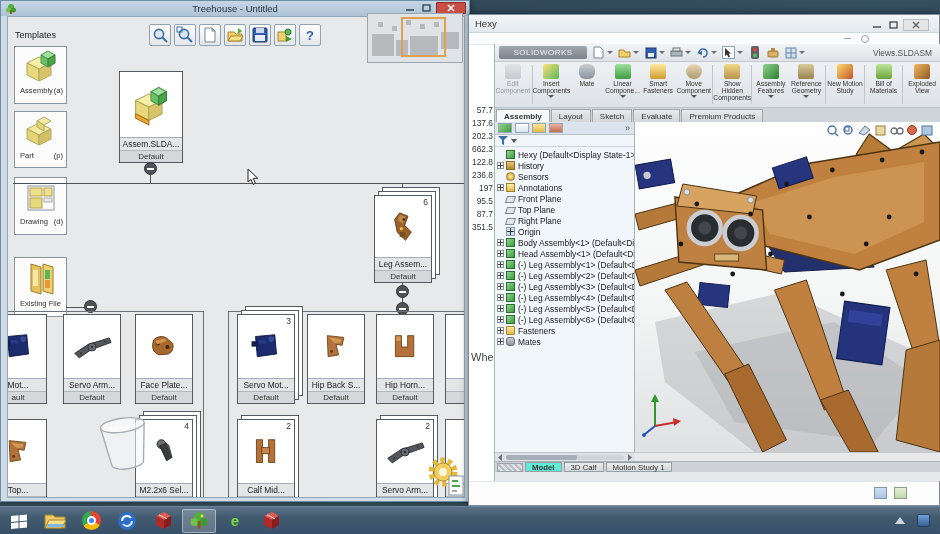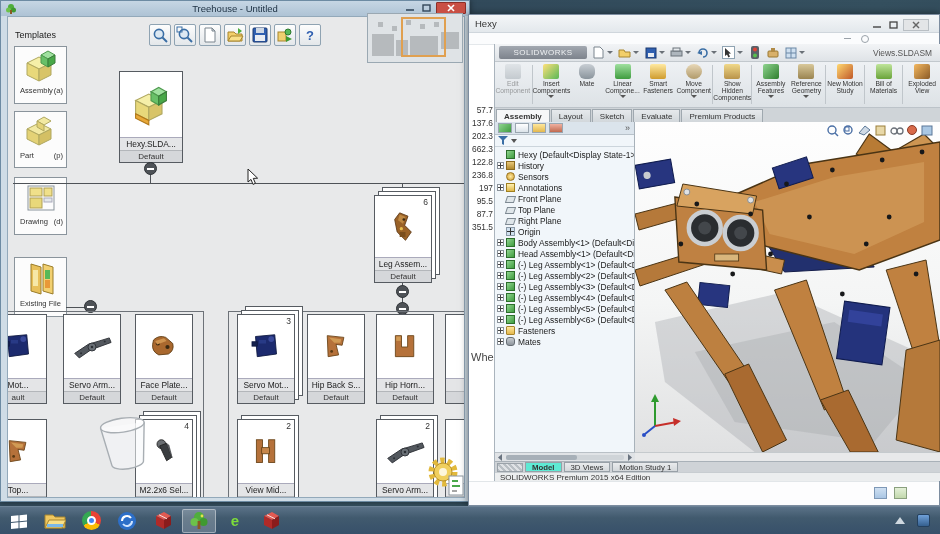--- a/index.html
+++ b/index.html
@@ -347,21 +347,21 @@
       <div class="cline" style="left:394px;top:166px;width:1px;height:12px"></div>
       <div class="cline" style="left:58px;top:290px;width:20px;height:1px"></div>
       <div class="cline" style="left:394px;top:266px;width:1px;height:28px"></div>
 
       <div class="node" style="left:111px;top:54px;width:64px;height:92px">
         <div class="thumb" style="height:65px">
             <svg width="44" height="44" viewBox="0 0 40 40">
               <use href="#asmcubes-org"></use>
             </svg>
           </div>
-        <div class="nlab">Hexy.SLDA...</div>
+        <div class="nlab">Assem.SLDA...</div>
         <div class="nconf">Default</div>
       </div>
       <div class="minus" style="left:136px;top:145px"></div>
 
       <div class="sheet" style="left:374px;top:170px;width:58px;height:88px"></div>
       <div class="sheet" style="left:370px;top:174px;width:58px;height:88px"></div>
       <div class="node" style="left:366px;top:178px;width:58px;height:88px">
         <div class="thumb" style="height:61px">
           <svg width="40" height="40" viewBox="0 0 48 44">
               <use href="#legthumb"></use>
@@ -469,21 +469,21 @@
       </div>
 
       <div class="sheet" style="left:233px;top:398px;width:58px;height:90px"></div>
       <div class="node" style="left:229px;top:402px;width:58px;height:90px">
         <div class="thumb" style="height:63px">
             <svg width="42" height="42" viewBox="0 0 48 44">
               <use href="#copperH"></use>
             </svg>
           <span class="cnt">2</span>
           </div>
-        <div class="nlab">View Mid...</div>
+        <div class="nlab">Calf Mid...</div>
         <div class="nconf">Default</div>
       </div>
       <div class="sheet" style="left:372px;top:398px;width:58px;height:90px"></div>
       <div class="node" style="left:368px;top:402px;width:58px;height:90px">
         <div class="thumb" style="height:63px">
             <svg width="44" height="40" viewBox="0 0 48 44">
               <use href="#servoarm"></use>
             </svg>
           <span class="cnt">2</span>
           </div>
@@ -928,25 +928,24 @@
       </div>
       <svg width="7" height="7" style="margin-right:2px">
           <polygon points="2,0 2,7 6,3.5" fill="#6a7480"></polygon>
         </svg>
     </div>
     <div id="sw-bstrip" class="abs"></div>
 
     <div id="sw-doctabs" class="abs">
       <span class="dstripe"></span>
       <span class="dtab on">Model</span>
-      <span class="dtab">3D Views</span>
+      <span class="dtab">3D Calf</span>
       <span class="dtab">Motion Study 1</span>
     </div>
 
-    <div id="sw-status" class="abs">SOLIDWORKS Premium 2015 x64 Edition</div>
   </div>
 
   <div id="taskbar" class="abs">
     <div class="tbit">
       <svg width="18" height="16">
         <g transform="skewY(-5)" fill="#fff">
             <rect x="1" y="3" width="7.5" height="6"></rect>
             <rect x="9.5" y="3" width="7.5" height="6"></rect>
             <rect x="1" y="10" width="7.5" height="6"></rect>
             <rect x="9.5" y="10" width="7.5" height="6"></rect>

